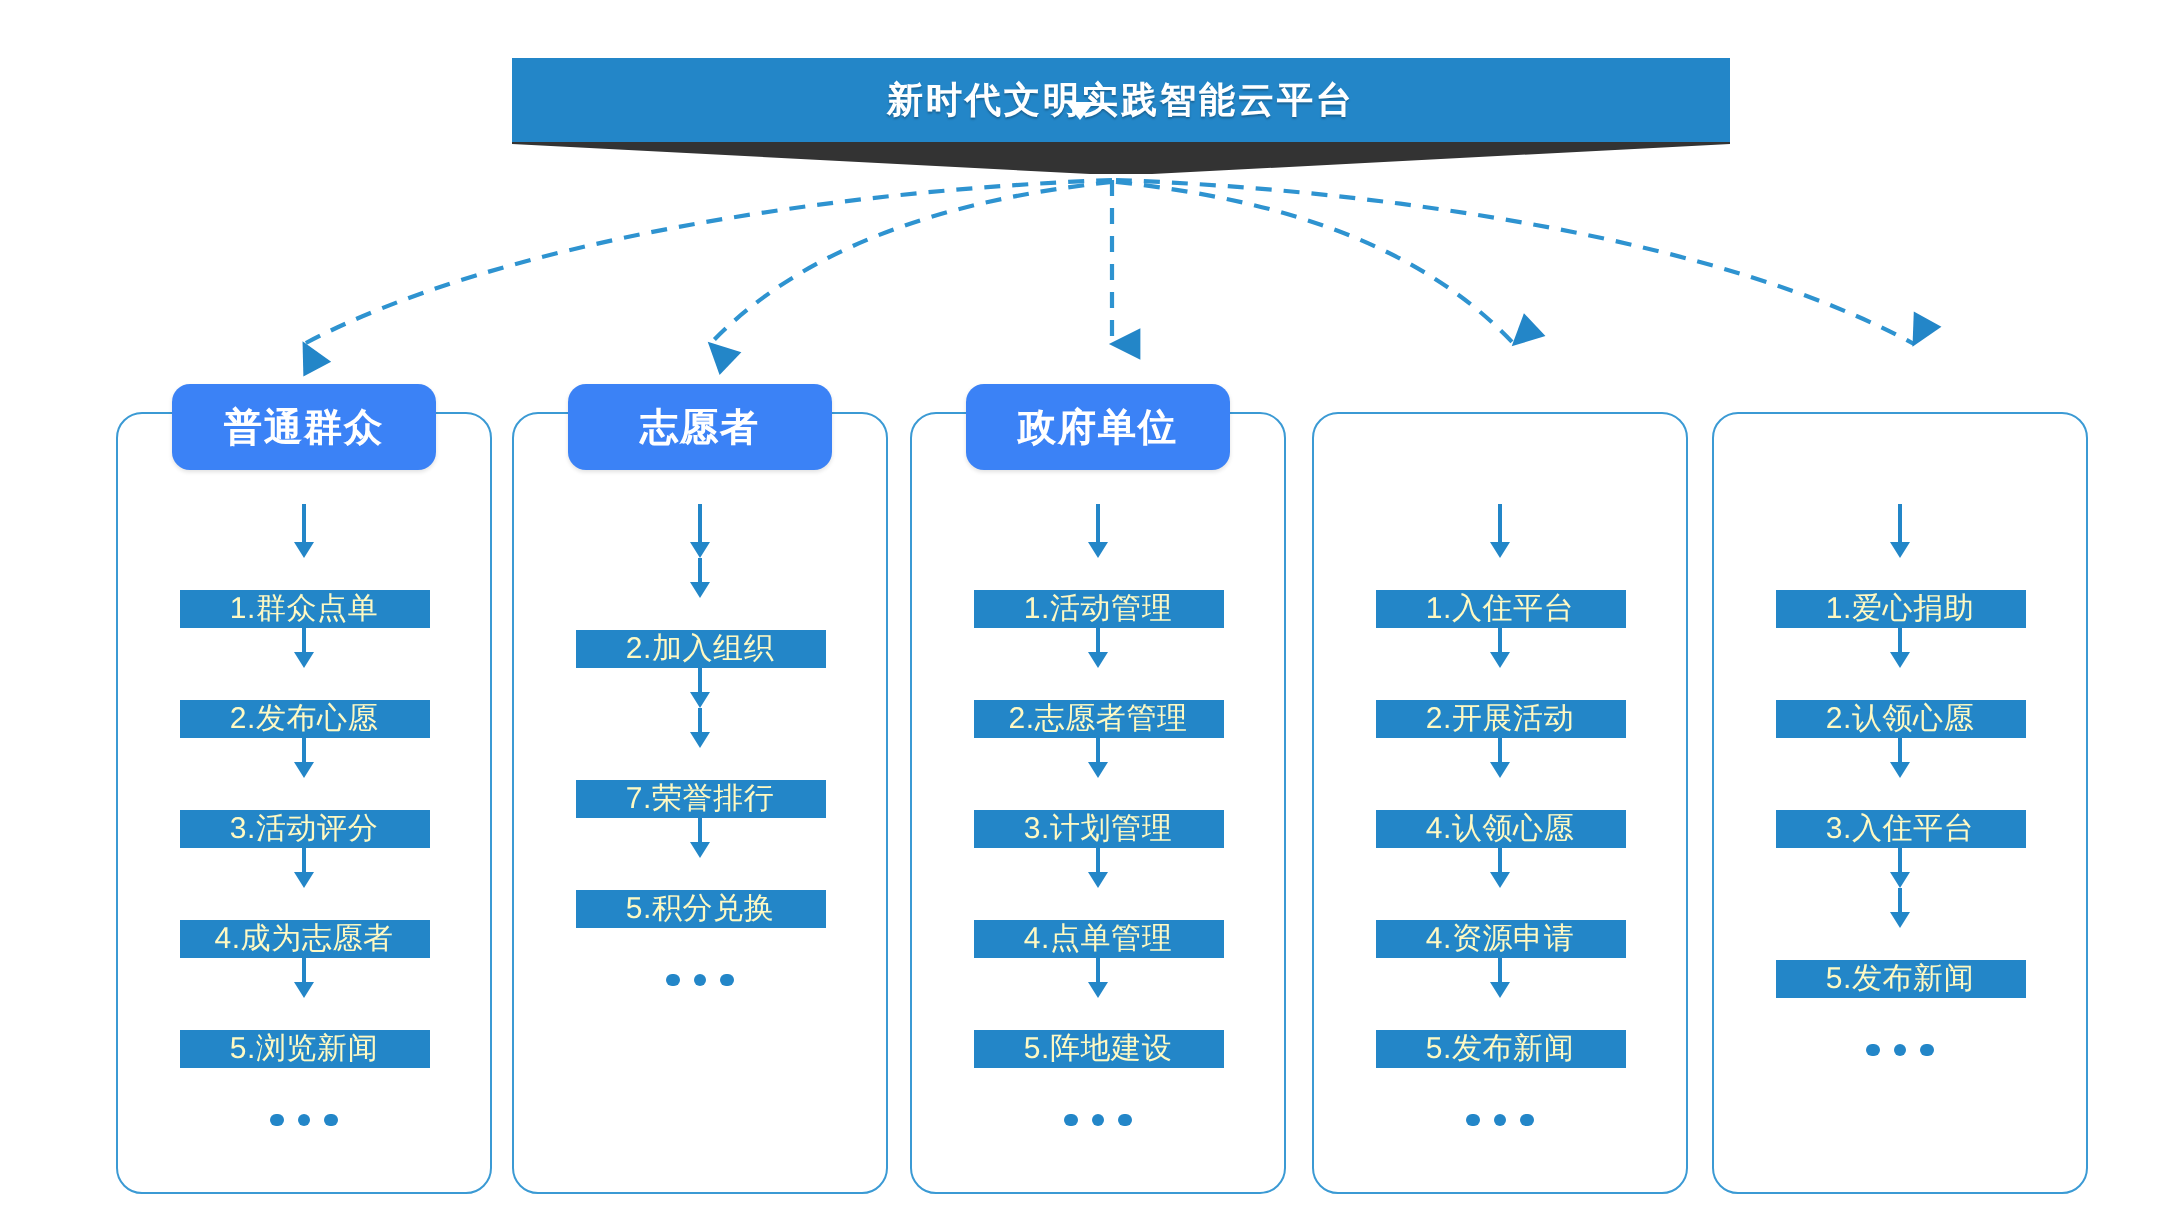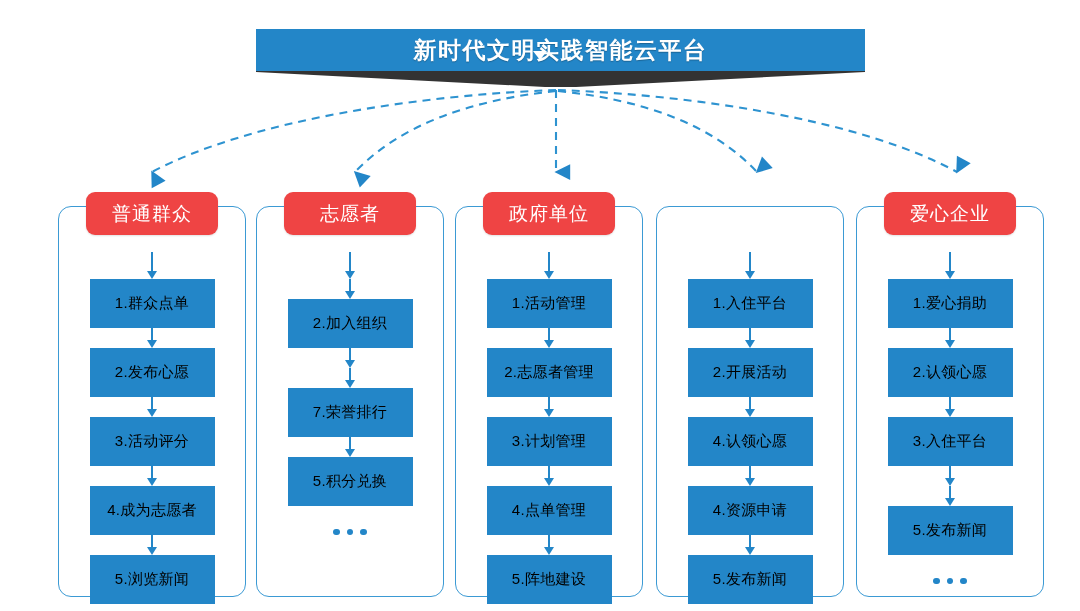--- a/index.html
+++ b/index.html
@@ -17,21 +17,21 @@
   .banner-wrap{
     position:absolute;left:256px;top:29px;width:609px;height:57px;
   }
   .banner-bar{
     position:absolute;left:0;top:0;width:609px;height:42px;
     background:#2386c8;
   }
   .banner-title{
     position:absolute;left:0;top:0;width:609px;height:42px;
     display:flex;align-items:center;justify-content:center;
-    color:#ffffff;font-size:23px;font-weight:bold;letter-spacing:1.5px;
+    color:#ffffff;font-size:18px;font-weight:bold;letter-spacing:1.5px;
     text-shadow:0 1px 1px rgba(0,0,0,.25);
     white-space:nowrap;
   }
   
   .banner-ribbon{
     position:absolute;left:0;top:42px;width:609px;height:16px;
     background:#333333;
     clip-path:polygon(0 0, 609px 0, 609px 1px, 320px 16px, 289px 16px, 0 1px);
   }
   .ribbon-caret{
@@ -55,48 +55,49 @@
   .col-frame{
     position:absolute;left:0;top:14px;width:100%;height:391px;
     box-sizing:border-box;
     border:1.6px solid #3b9ad4;
     border-radius:13px;
     background:transparent;
   }
   .col-head{
     position:absolute;left:50%;top:0;transform:translateX(-50%);
     width:132px;height:43px;
-    background:#ef4444;border-radius:9px;
+    background:#3b82f6;border-radius:9px;
     display:flex;align-items:center;justify-content:center;
-    color:#fff;font-size:19px;font-weight:normal;letter-spacing:1px;
+    color:#fff;font-size:19px;font-weight:bold;letter-spacing:1px;
     white-space:nowrap;
     box-shadow:0 1px 2px rgba(0,0,0,.12);
   }
   .col-body{
     position:absolute;left:0;top:60px;width:100%;
     display:flex;flex-direction:column;align-items:center;
   }
   .arrow-unit{
     display:flex;flex-direction:column;align-items:center;justify-content:center;
   }
   .arrow-unit .stem{width:2.6px;height:13px;background:#2386c8;}
   .arrow-unit .head{
     width:0;height:0;
     border-left:5.5px solid transparent;
     border-right:5.5px solid transparent;
     border-top:8px solid #2386c8;
     margin-top:-1px;
   }
   .arrow-first .stem{height:20px;}
   .item{
-    width:125px;height:49px;
+    width:125px;height:19px;
     background:#2386c8;
     display:flex;align-items:center;justify-content:center;
-    color:#000000;font-size:15px;white-space:nowrap;
+    color:#fef9c3;font-size:15px;white-space:nowrap;
     letter-spacing:.3px;
+    margin-top:16px;
   }
   .dots{
     display:flex;gap:7px;align-items:center;justify-content:center;
     margin-top:19px;height:14px;
   }
   .dots span{
     width:6.5px;height:6.5px;border-radius:50%;background:#2386c8;display:block;
   }
 </style>
 </head>
@@ -273,21 +274,20 @@
         <div class="dots">
             <span></span>
             <span></span>
             <span></span>
           </div>
       </div>
     </div>
 
     <div class="col" style="left:856px;">
       <div class="col-frame"></div>
-      <div class="col-head">爱心企业</div>
       <div class="col-body">
         <div class="arrow-unit arrow-first">
             <div class="stem"></div>
             <div class="head"></div>
           </div>
         <div class="item">1.爱心捐助</div>
         <div class="arrow-unit">
             <div class="stem"></div>
             <div class="head"></div>
           </div>

